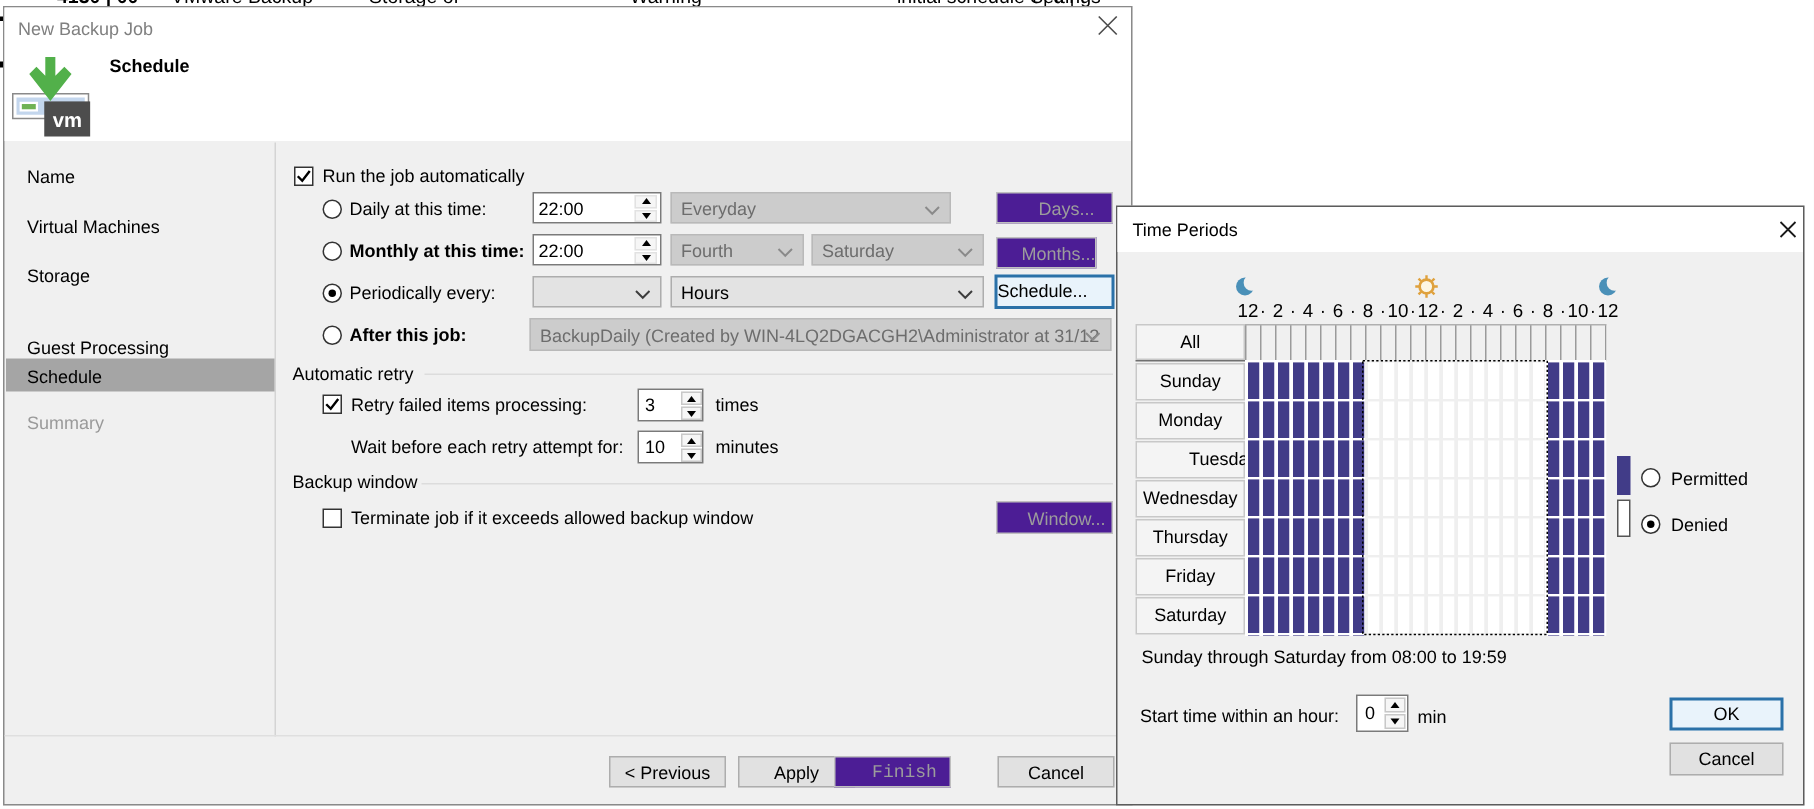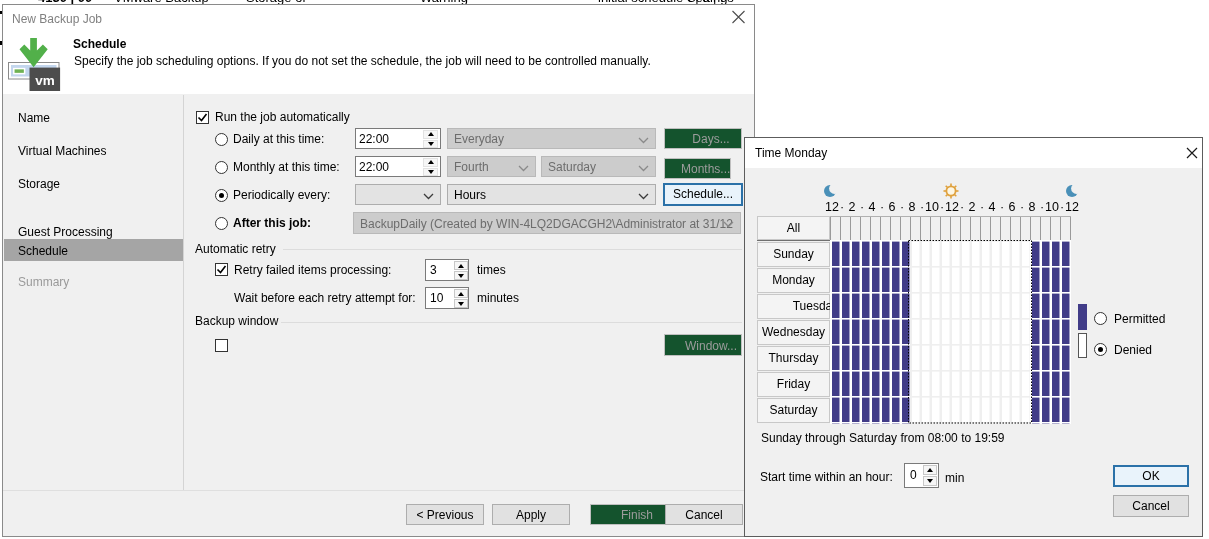--- a/index.html
+++ b/index.html
@@ -11,21 +11,21 @@
 #tp{left:744px;top:137px;width:459px;height:400px;background:#f0f0f0;border:1px solid #5c5c5c;z-index:5;}
 .whitehdr{background:#fff;}
 
 .cbox{width:13px;height:13px;background:#fff;border:1px solid #333;}
 .radio{width:13px;height:13px;background:#fff;border:1px solid #333;border-radius:50%;}
 .radio.sel::after{content:"";position:absolute;left:3px;top:3px;width:5px;height:5px;background:#000;border-radius:50%;}
 .tbox{background:#fff;border:1px solid #7a7a7a;}
 .combo{border:1px solid #adadad;background:#e3e3e3;}
 .combo.dis{background:#cccccc;border-color:#b9b9b9;color:#6d6d6d;}
 .btn{background:#e1e1e1;border:1px solid #adadad;text-align:center;}
-.btn.dis{background:#14532d;border-color:#bfbfbf;color:#9c9c9c;padding-left:16px;}
+.btn.dis{background:#4c1d95;border-color:#bfbfbf;color:#9c9c9c;padding-left:16px;}
 .lbl{white-space:nowrap;}
 .grpline{height:1px;background:#dcdcdc;}
 .chev{position:absolute;right:6px;top:8px;}
 
 .spinbtn{position:absolute;width:15px;height:8.5px;background:#f6f6f6;border:1px solid #e2e2e2;display:flex;align-items:center;justify-content:center;}
 .tri-up{width:0;height:0;border-left:3.5px solid transparent;border-right:3.5px solid transparent;border-bottom:4px solid #000;}
 .tri-dn{width:0;height:0;border-left:3.5px solid transparent;border-right:3.5px solid transparent;border-top:4px solid #000;}
 .navtxt{position:absolute;left:15px;white-space:nowrap;}
 .daycell{position:absolute;left:12px;width:73px;height:24.8px;background:#f4f4f4;border:1px solid #c8c8c8;display:flex;align-items:center;justify-content:center;}
 </style>
@@ -55,21 +55,20 @@
 
     <svg class="abs" style="left:5px;top:31px;" width="58" height="58" viewBox="0 0 58 58">
       <rect x="0.5" y="26.5" width="50.5" height="16.5" fill="#ffffff" stroke="#8a8a8a" stroke-width="1"></rect>
       <rect x="3" y="29" width="45.5" height="11.5" fill="#c3d6ed"></rect>
       <rect x="5.8" y="32.6" width="10.8" height="5" fill="#6fb253" stroke="#ffffff" stroke-width="1.5"></rect>
       <polygon fill="#52b04a" points="22.2,2 28.9,2 28.9,14.5 34.9,8.5 39.7,13.3 25.6,31.3 11.5,13.3 16.3,8.5 22.2,14.5"></polygon>
       <rect x="21.5" y="31.6" width="30.6" height="23.4" fill="#4d4d4d"></rect>
       <text x="37" y="48.5" font-size="13.5" font-weight="bold" fill="#fff" text-anchor="middle" font-family="Liberation Sans">vm</text>
     </svg>
     <div class="abs" style="left:70px;top:32px;font-weight:bold;">Schedule</div>
-    <div class="abs" style="left:71px;top:49px;">Specify the job scheduling options. If you do not set the schedule, the job will need to be controlled manually.</div>
 
     <div class="abs" style="left:180px;top:90px;width:1px;height:396px;background:#d4d4d4;"></div>
     <div class="abs" style="left:1px;top:234px;width:179px;height:22px;background:#a5a5a5;"></div>
     <div class="navtxt" style="top:106px;">Name</div>
     <div class="navtxt" style="top:139px;">Virtual Machines</div>
     <div class="navtxt" style="top:172px;">Storage</div>
     <div class="navtxt" style="top:204px;margin-top:16px;">Guest Processing</div>
     <div class="navtxt" style="top:239px;">Schedule</div>
     <div class="navtxt" style="top:270px;color:#9a9a9a;">Summary</div>
 
@@ -83,30 +82,30 @@
     <div class="abs lbl" style="left:230px;top:127px;">Daily at this time:</div>
     <div class="abs tbox" style="left:352px;top:123px;width:86px;height:21px;">
       <div class="abs" style="left:3px;top:3px;">22:00</div>
       <div class="spinbtn" style="left:67px;top:1px;">
           <div class="tri-up"></div>
         </div>
       <div class="spinbtn" style="left:67px;top:10.5px;">
           <div class="tri-dn"></div>
         </div>
     </div>
-    <div class="abs combo dis" style="left:444px;top:123px;width:209px;height:21px;">
+    <div class="abs combo dis" style="left:444px;top:123px;width:187px;height:21px;">
       <div class="abs" style="left:6px;top:3px;">Everyday</div>
       <svg class="chev" width="11" height="7">
           <path d="M1 1 L5.5 5.5 L10 1" stroke="#8a8a8a" stroke-width="1.3" fill="none"></path>
         </svg>
     </div>
     <div class="abs btn dis" style="left:661px;top:123px;width:78px;height:21px;padding-top:3px;">Days...</div>
 
     <div class="abs radio" style="left:212px;top:156px;"></div>
-    <div class="abs lbl" style="left:230px;top:155px;">Monthly at this time:</div>
+    <div class="abs lbl" style="left:230px;top:155px;font-weight:bold;">Monthly at this time:</div>
     <div class="abs tbox" style="left:352px;top:151px;width:86px;height:21px;">
       <div class="abs" style="left:3px;top:3px;">22:00</div>
       <div class="spinbtn" style="left:67px;top:1px;">
           <div class="tri-up"></div>
         </div>
       <div class="spinbtn" style="left:67px;top:10.5px;">
           <div class="tri-dn"></div>
         </div>
     </div>
     <div class="abs combo dis" style="left:444px;top:151px;width:89px;height:21px;">
@@ -130,21 +129,21 @@
       <svg class="chev" width="11" height="7">
           <path d="M1 1 L5.5 5.5 L10 1" stroke="#3c3c3c" stroke-width="1.3" fill="none"></path>
         </svg>
     </div>
     <div class="abs combo" style="left:444px;top:179px;width:209px;height:21px;">
       <div class="abs" style="left:6px;top:3px;">Hours</div>
       <svg class="chev" width="11" height="7">
           <path d="M1 1 L5.5 5.5 L10 1" stroke="#3c3c3c" stroke-width="1.3" fill="none"></path>
         </svg>
     </div>
-    <div class="abs" style="left:660px;top:178px;width:80px;height:23px;border:2px solid #2b71a8;background:#e9f3fb;text-align:center;padding-top:2px;">Schedule...</div>
+    <div class="abs" style="left:660px;top:178px;width:80px;height:23px;border:2px solid #2b71a8;background:#e9f3fb;text-align:left;padding-top:2px;">Schedule...</div>
 
     <div class="abs radio" style="left:212px;top:212px;"></div>
     <div class="abs lbl" style="left:230px;top:211px;font-weight:bold;">After this job:</div>
     <div class="abs combo dis" style="left:350px;top:207px;width:388px;height:22px;overflow:hidden;">
       <div class="abs lbl" style="left:6px;top:4px;">BackupDaily (Created by WIN-4LQ2DGACGH2\Administrator at 31/12</div>
       <svg class="chev" width="11" height="7" style="top:8px;">
           <path d="M1 1 L5.5 5.5 L10 1" stroke="#8a8a8a" stroke-width="1.3" fill="none"></path>
         </svg>
     </div>
 
@@ -173,32 +172,33 @@
         </div>
       <div class="spinbtn" style="left:28px;top:11px;width:14px;height:9px;border-color:#c8c8c8;">
           <div class="tri-dn"></div>
         </div>
     </div>
     <div class="abs lbl" style="left:474px;top:286px;">minutes</div>
 
     <div class="abs lbl" style="left:192px;top:309px;">Backup window</div>
     <div class="abs grpline" style="left:278px;top:317px;width:461px;"></div>
     <div class="abs cbox" style="left:212px;top:334px;"></div>
+    <div class="abs lbl" style="left:231px;top:333px;">Terminate job if it exceeds allowed backup window</div>
     <div class="abs btn dis" style="left:661px;top:329px;width:78px;height:22px;padding-top:4px;">Window...</div>
 
     <div class="abs" style="left:0;top:485px;width:751px;height:1px;background:#dfdfdf;"></div>
     <div class="abs btn" style="left:403px;top:499px;width:78px;height:21px;padding-top:3px;">&lt; Previous</div>
     <div class="abs btn" style="left:489px;top:499px;width:78px;height:21px;padding-top:3px;">Apply</div>
-    <div class="abs btn dis" style="left:587px;top:499px;width:78px;height:21px;padding-top:3px;">Finish</div>
+    <div class="abs btn dis" style="left:553px;top:499px;width:78px;height:21px;padding-top:3px;font-family:Liberation Mono, monospace;">Finish</div>
     <div class="abs btn" style="left:662px;top:499px;width:78px;height:21px;padding-top:3px;">Cancel</div>
   </div>
 
   <div id="tp" class="abs">
     <div class="abs whitehdr" style="left:0;top:0;width:457px;height:30px;"></div>
-    <div class="abs" style="left:10px;top:8px;">Time Monday</div>
+    <div class="abs" style="left:10px;top:8px;">Time Periods</div>
     <svg class="abs" style="left:440px;top:8px;" width="14" height="14">
         <path d="M2 2 L12 12 M12 2 L2 12" stroke="#1a1a1a" stroke-width="1.2"></path>
       </svg>
 
     <svg class="abs" style="left:79px;top:46px;" width="14" height="14">
         <circle cx="6" cy="7" r="6" fill="#4a90b8"></circle>
         <circle cx="10.5" cy="4.5" r="5.4" fill="#f0f0f0"></circle>
       </svg>
     <svg class="abs" style="left:198px;top:45px;" width="16" height="16" viewBox="0 0 16 16">
       <g stroke="#dfa13d" stroke-width="1.6">

